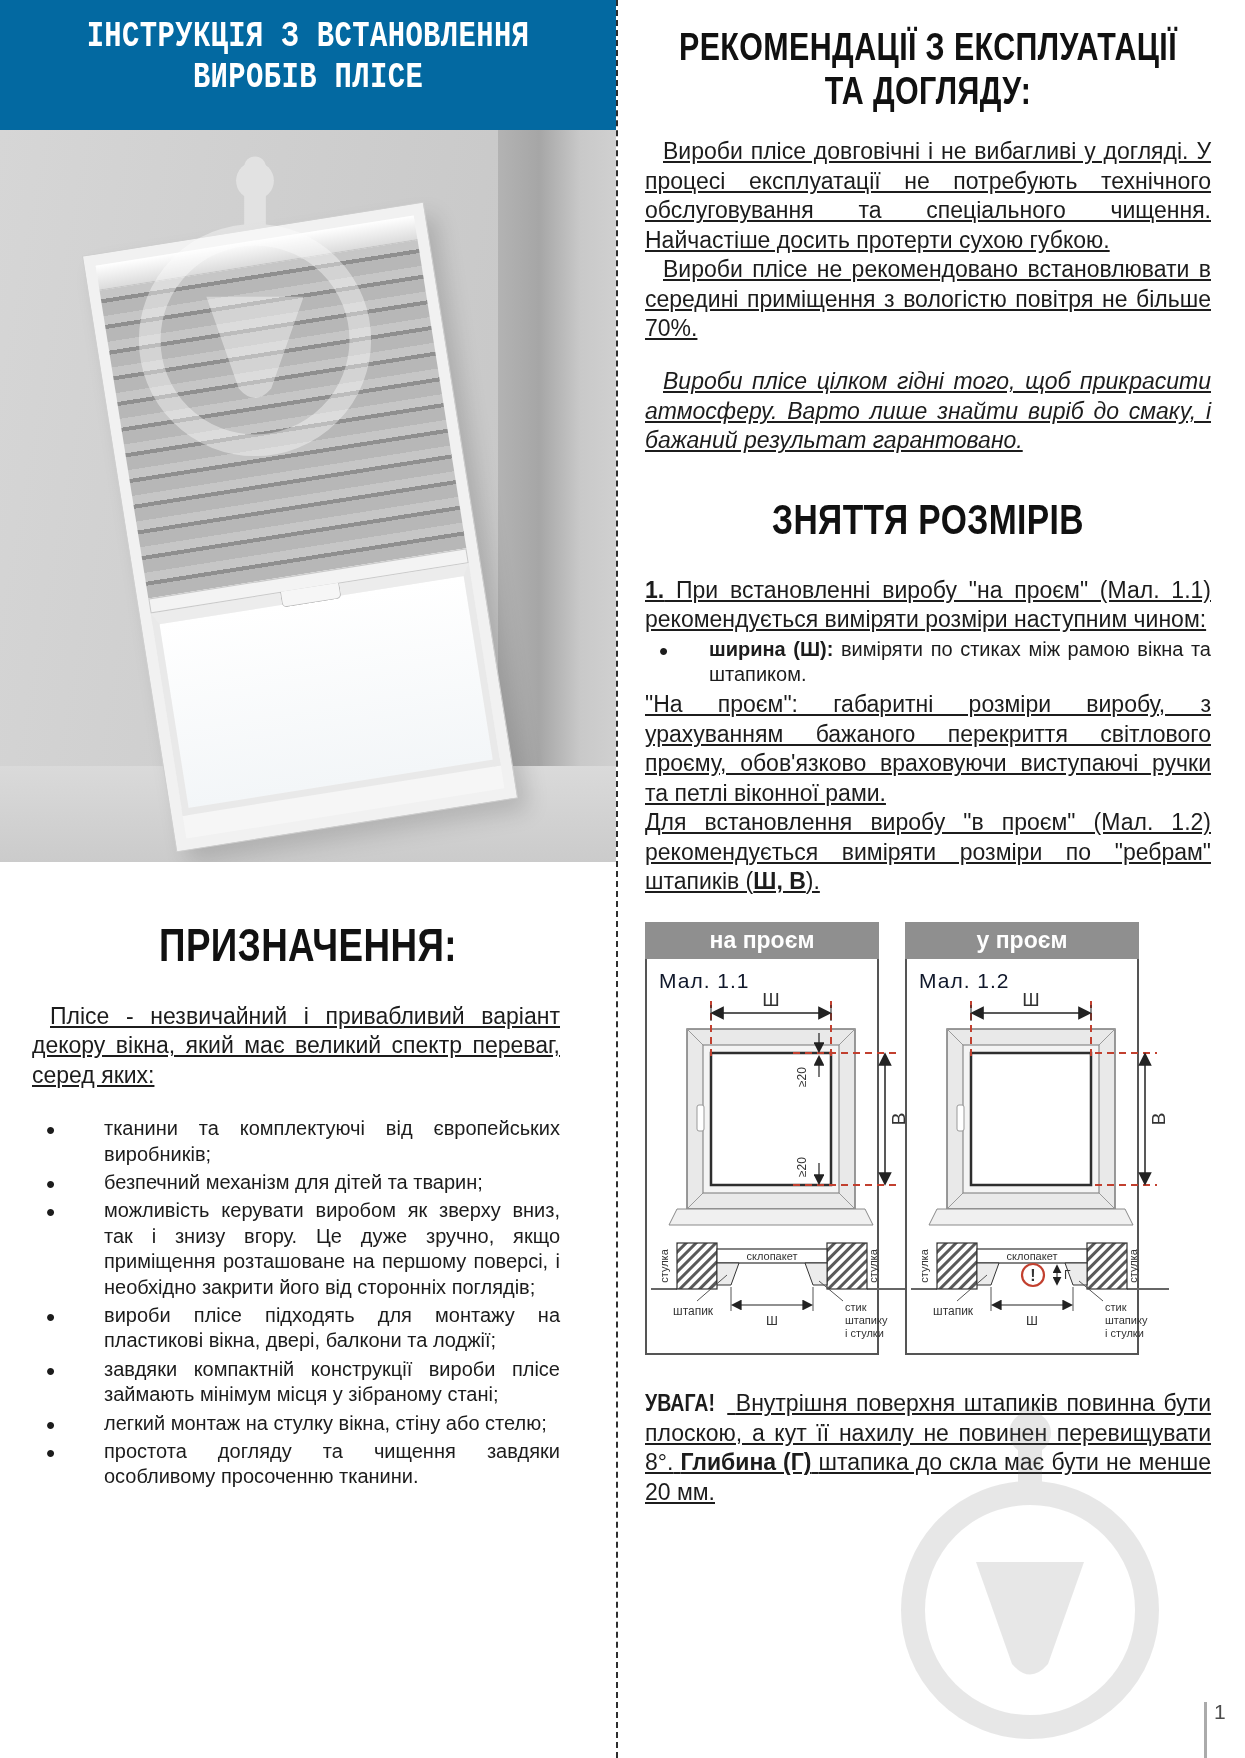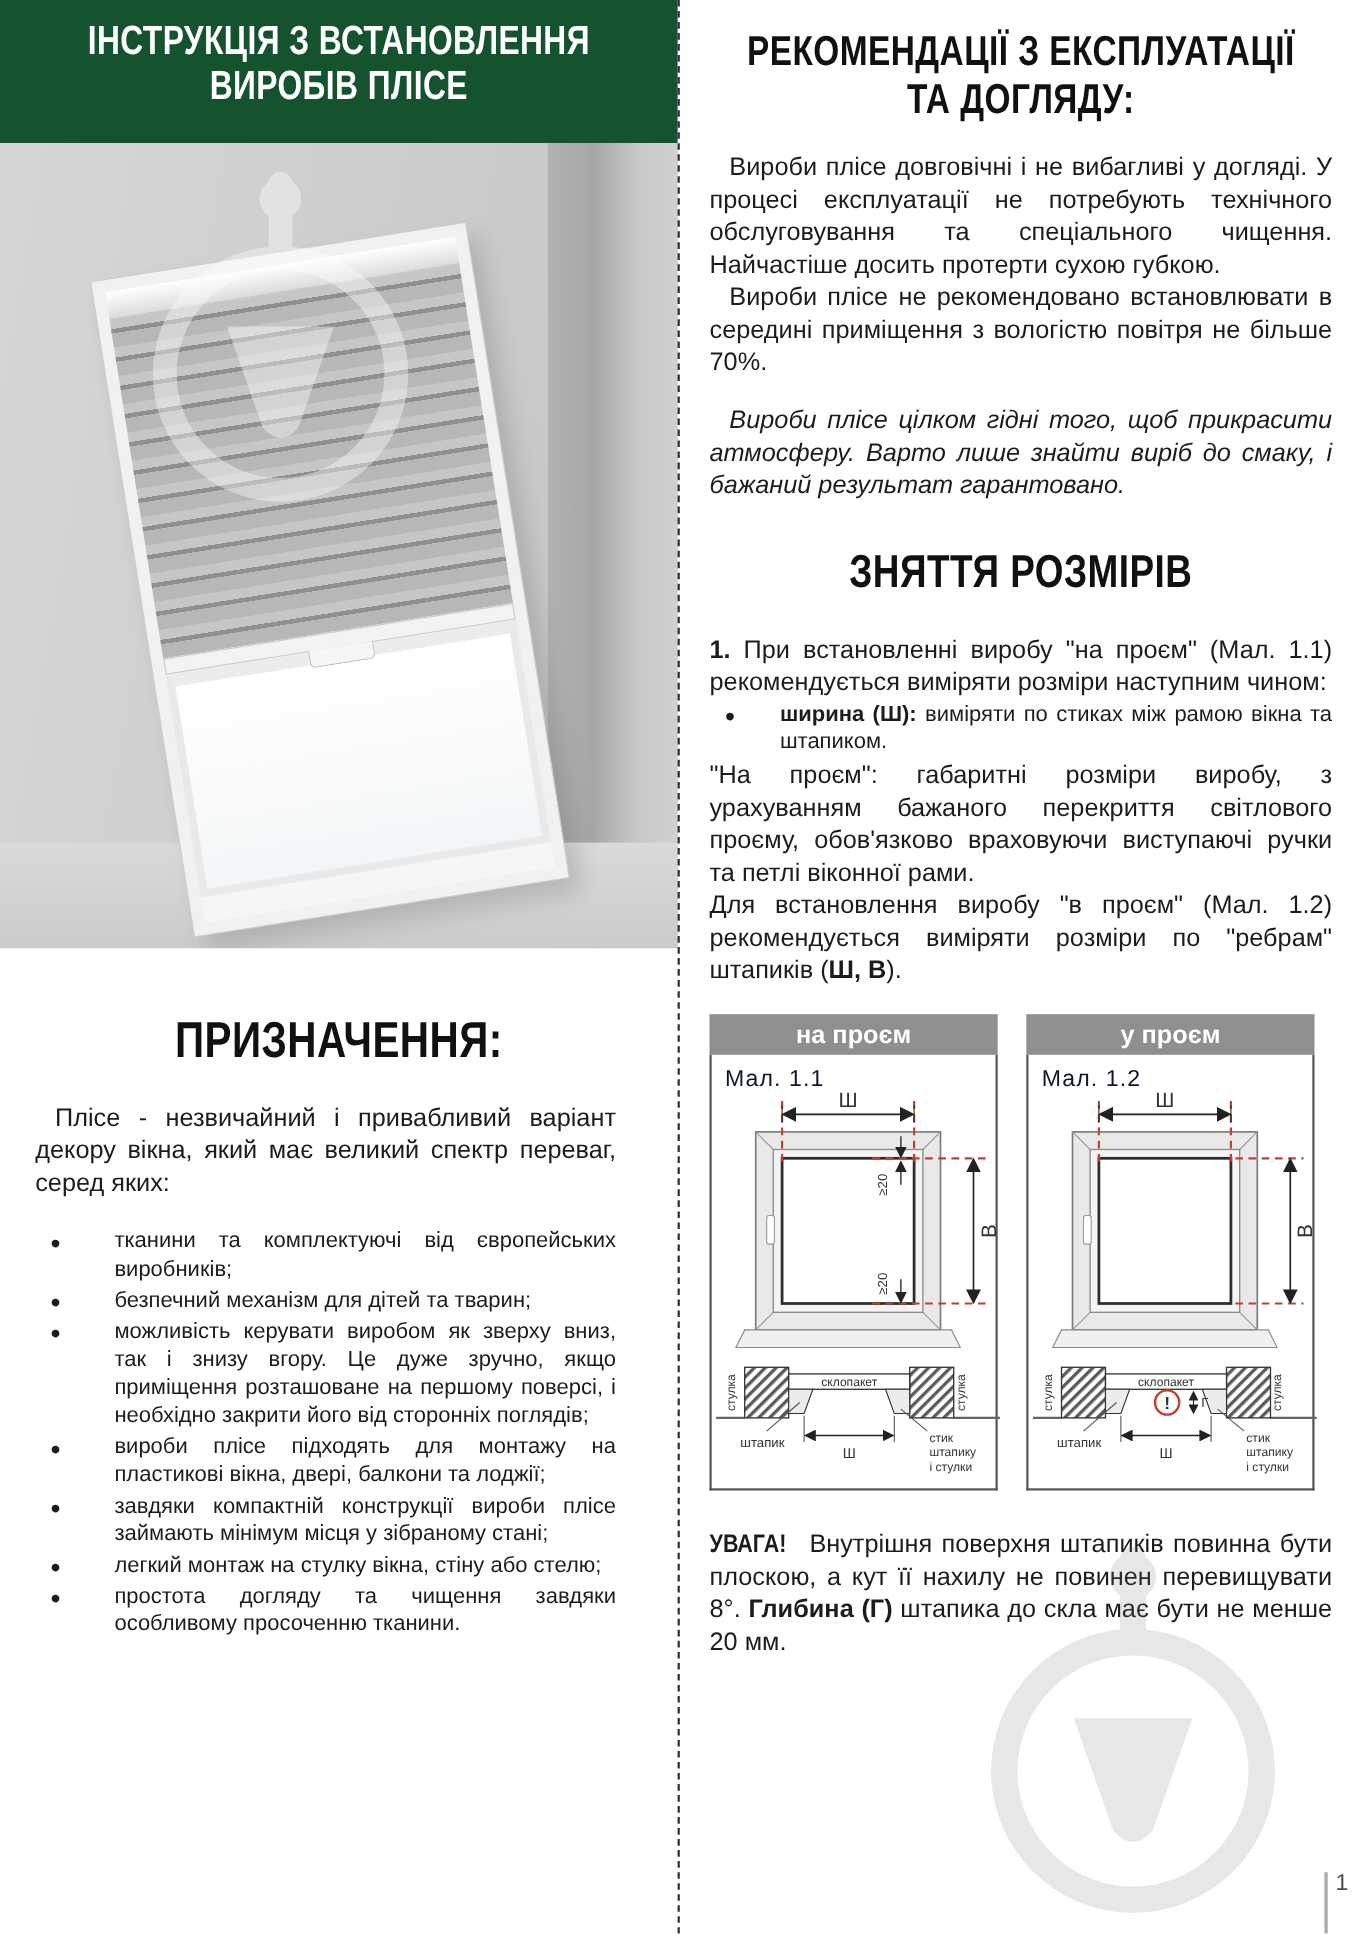--- a/index.html
+++ b/index.html
@@ -1,21 +1,21 @@
 <!DOCTYPE html>
 <html lang="uk"><head>
 <meta charset="utf-8">
 <style>
   html,body{margin:0;padding:0;background:#ffffff;}
   .page{position:relative;width:1245px;height:1758px;background:#fff;overflow:hidden;
         font-family:"Liberation Sans",sans-serif;color:#1c1c1c;}
 
   
   .col-left{position:absolute;left:0;top:0;width:616px;}
-  .band{width:616px;height:130px;background:#14532d;}
+  .band{width:616px;height:130px;background:#0369a1;font-family:Liberation Mono, monospace;}
   .band h1{width:600px;margin:0 auto;padding-top:16px;text-align:center;color:#fff;
            font-size:37px;line-height:1.12;font-weight:700;letter-spacing:.5px;
            transform:scaleX(.78);transform-origin:50% 0;}
   .photo{position:relative;margin:0;width:616px;height:732px;overflow:hidden;
          background:linear-gradient(100deg,#d6d6d6 0%,#cccccc 55%,#c4c4c4 100%);}
   .niche-r{position:absolute;right:0;top:0;width:118px;height:100%;
            background:linear-gradient(to right,#b3b3b3 0%,#a6a6a6 35%,#c9c9c9 70%,#d0d0d0 100%);}
   .sill{position:absolute;left:0;bottom:0;width:100%;height:96px;
         background:linear-gradient(#dadada,#cbcbcb);}
   .win{position:absolute;left:128px;top:96px;width:322px;height:580px;
@@ -31,21 +31,21 @@
   .glass{height:186px;background:linear-gradient(#ffffff,#f3f6f8);border:7px solid #e9e9e9;
          border-top:12px solid #ececec;}
   .wm{position:absolute;pointer-events:none;}
   .wm-photo{left:120px;top:18px;width:270px;height:330px;opacity:.4;}
   .wm-bottom{left:845px;top:1400px;width:370px;height:360px;opacity:.16;z-index:6;}
 
   .h-big{font-weight:700;text-align:center;letter-spacing:.5px;color:#111;
          transform:scaleX(.8);transform-origin:50% 0;}
   .h-purpose{margin:56px 0 0;font-size:46px;}
   .body{font-size:23px;line-height:1.28;margin:0;}
-  .just{text-align:justify;}
+  .just{text-align:justify;text-decoration:underline;}
   .ind{text-indent:18px;}
   .italic{font-style:italic;}
   .col-left .body{margin-left:32px;width:528px;}
   .col-left .intro{margin-top:30px;}
   .bullets{list-style:none;margin:26px 0 0;padding:0;}
   .col-left .bullets{margin-left:32px;width:528px;}
   .bullets li{position:relative;padding-left:72px;margin:0 0 3px;text-align:justify;
               font-size:20px;line-height:1.27;}
   .bullets li::before{content:"\2022";position:absolute;left:14px;top:-2px;font-size:26px;}
 
@@ -61,21 +61,21 @@
   .col-right .p1{margin-top:24px;}
   .col-right .p3{margin-top:24px;}
   .col-right .step{margin-top:32px;}
   .col-right .bullets{margin-top:2px;}
   .col-right .bullets li{padding-left:64px;}
   .attn{margin-top:34px;}
   .attn-label{letter-spacing:0;display:inline-block;transform:scaleX(.85);transform-origin:0 50%;}
 
   
   .diagrams{display:flex;gap:26px;margin-top:26px;position:relative;z-index:1;}
-  .panel{width:262px;}
+  .panel{width:234px;}
   .panel-head{height:37px;background:#8f8f8f;color:#fff;font-weight:700;font-size:23px;
               display:flex;align-items:center;justify-content:center;}
   .panel-box{border:2px solid #555;border-top:none;background:#fff;padding:6px 0 4px;}
   .fig{font-size:21px;color:#0f172a;padding:4px 0 0 12px;letter-spacing:1px;}
   .dsvg{display:block;}
   .dsvg text{font-family:"Liberation Sans",sans-serif;fill:#333;}
 </style>
 </head>
 <body>
 

